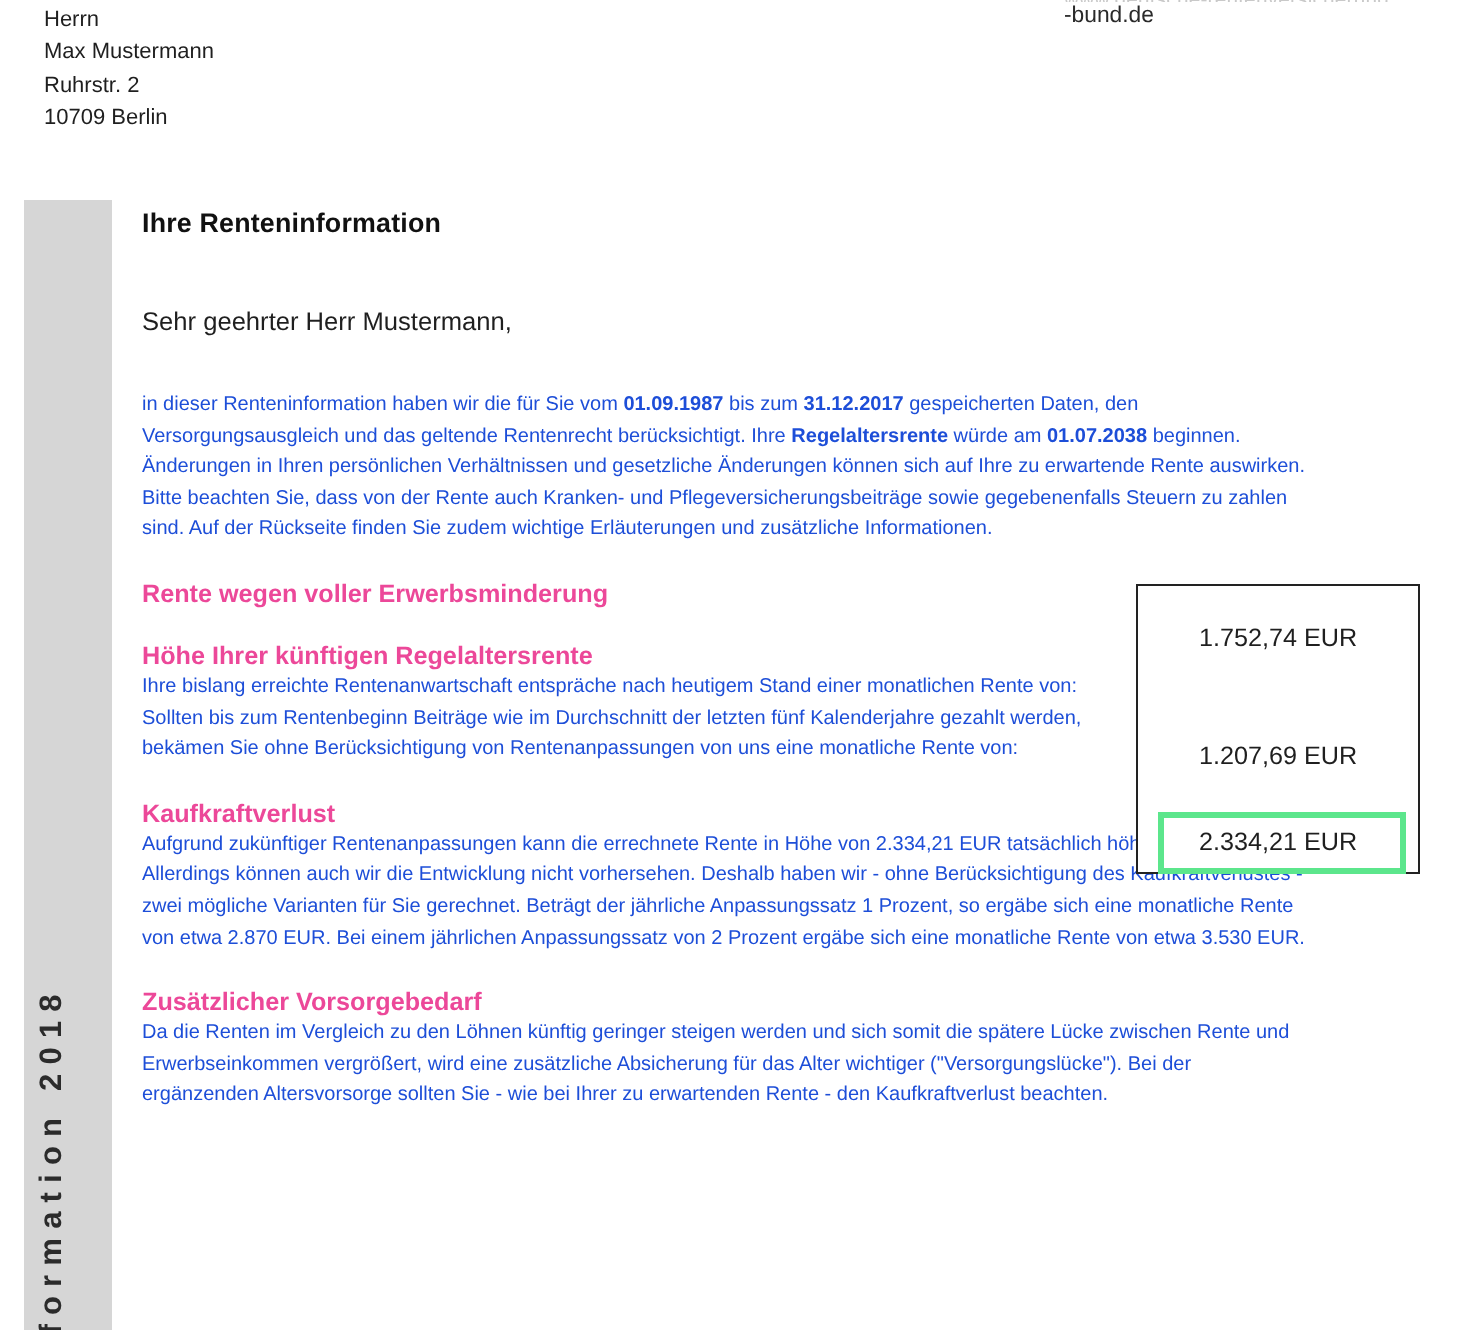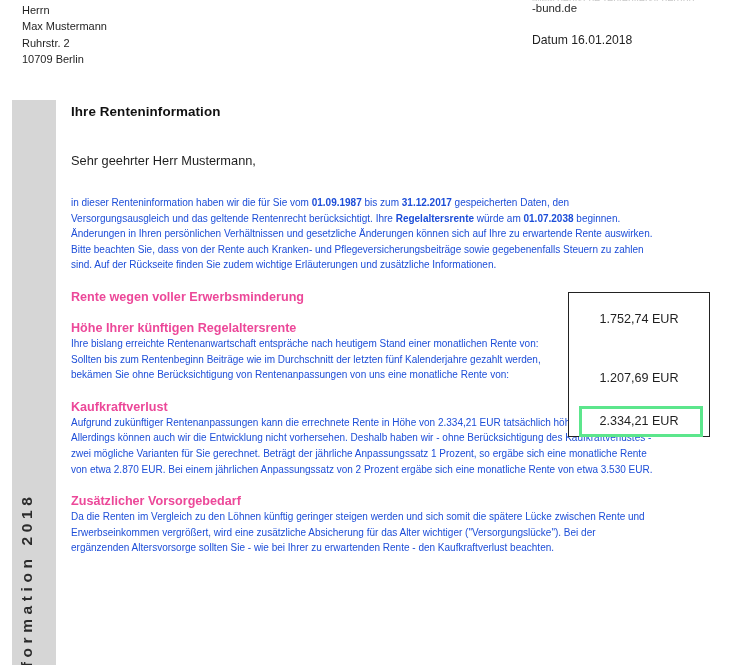--- a/index.html
+++ b/index.html
@@ -153,21 +153,20 @@
   <div class="address">
     <div>Herrn</div>
     <div>Max Mustermann</div>
     <div>Ruhrstr. 2</div>
     <div>10709 Berlin</div>
   </div>
 
   <div class="hdr-right">
     <div class="hdr-url-top">www.deutsche-rentenversicherung</div>
     <div class="hdr-url-bottom">-bund.de</div>
-    <div class="hdr-date">Datum 16.01.2018</div>
   </div>
 
   <div class="content">
 
     <div class="doc-title">Ihre Renteninformation</div>
 
     <div class="salutation">Sehr geehrter Herr Mustermann,</div>
 
     <p class="body intro"><span>in dieser Renteninformation haben wir die für Sie vom </span><b>01.09.1987</b><span> bis zum </span><b>31.12.2017</b><span> gespeicherten Daten, den Versorgungsausgleich und das geltende Rentenrecht berücksichtigt. Ihre </span><b>Regelaltersrente</b><span> würde am </span><b>01.07.2038</b><span> beginnen. Änderungen in Ihren persönlichen Verhältnissen und gesetzliche Änderungen können sich auf Ihre zu erwartende Rente auswirken. Bitte beachten Sie, dass von der Rente auch Kranken- und Pflegeversicherungsbeiträge sowie gegebenenfalls Steuern zu zahlen sind. Auf der Rückseite finden Sie zudem wichtige Erläuterungen und zusätzliche Informationen.</span></p>
 

